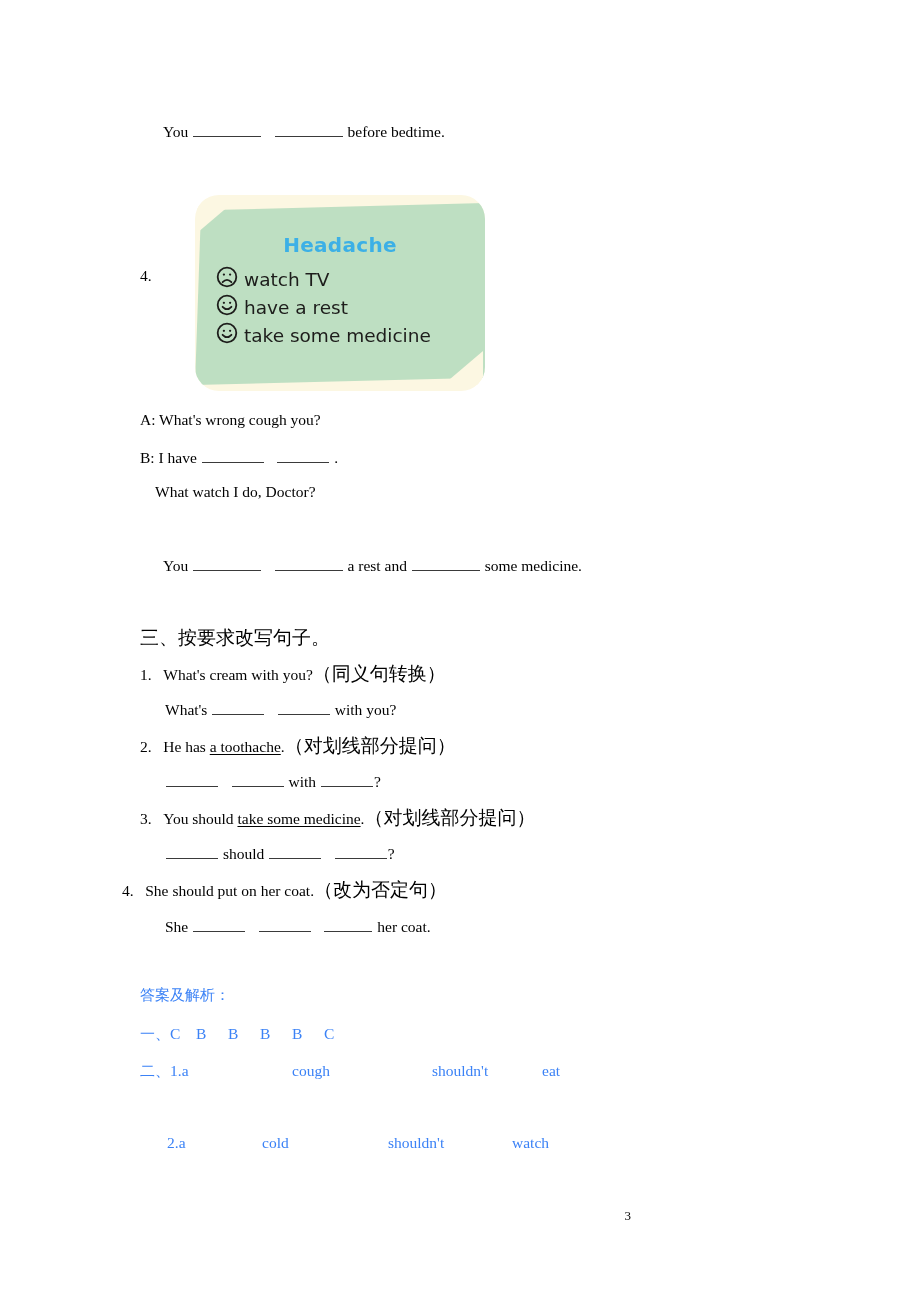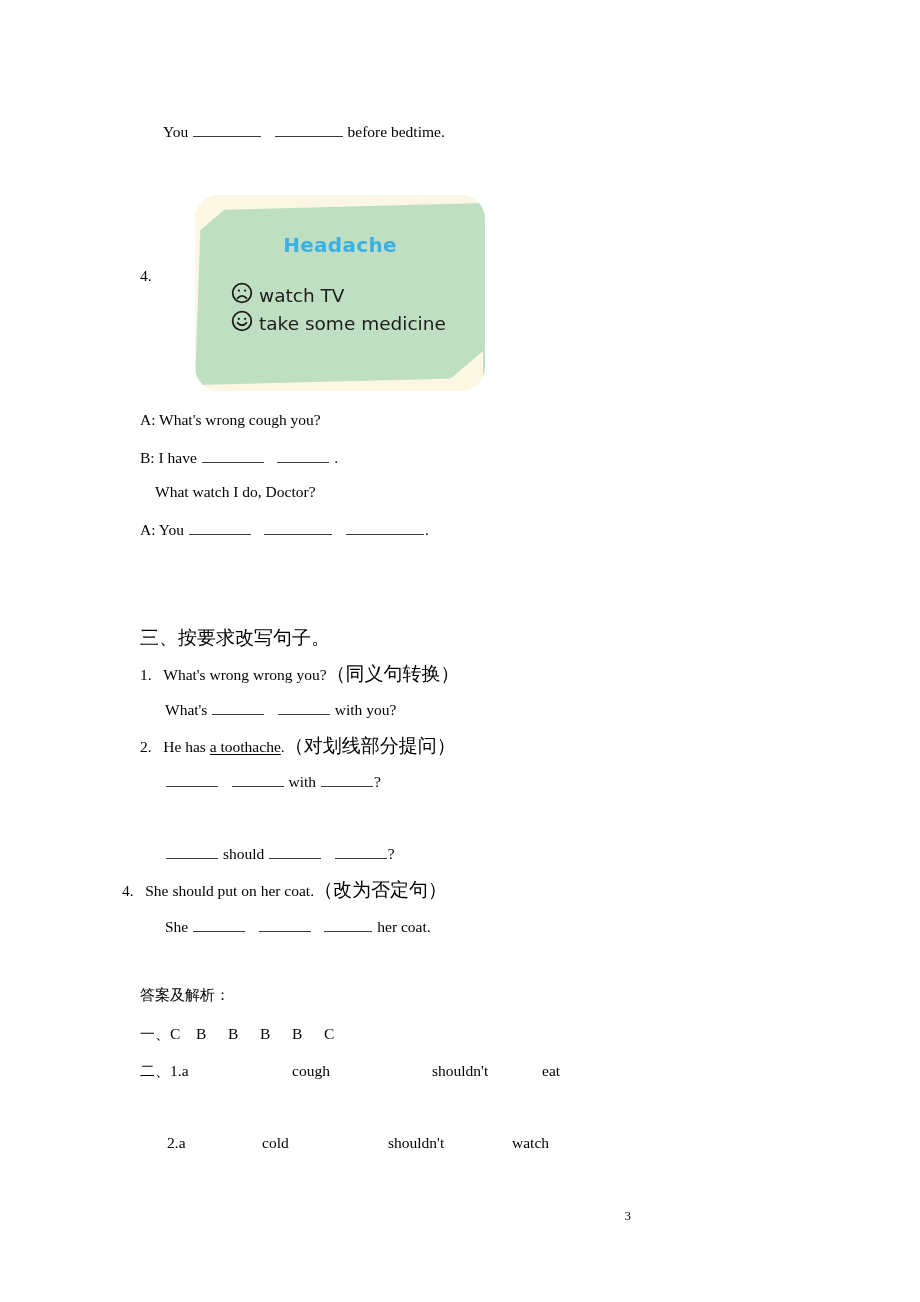--- a/index.html
+++ b/index.html
@@ -95,40 +95,39 @@
     top: 38px;
     text-align: center;
     color: #3cb0e6;
     font-family: "DejaVu Sans", "Liberation Sans", sans-serif;
     font-size: 20px;
     font-weight: 600;
     letter-spacing: .3px;
   }
   .pic-items {
     position: absolute;
-    left: 36px;
+    left: 21px;
     top: 70px;
-    margin-top: 16px;
   }
   .pic-item {
     display: flex;
     align-items: center;
     gap: 6px;
     height: 28px;
     font-family: "DejaVu Sans", "Liberation Sans", sans-serif;
     font-size: 18.5px;
     color: #1d1d1b;
   }
   .pic-item:nth-child(3) { font-size: 18.5px; }
   .face { flex: 0 0 auto; display:block; }
 
   
   .ans {
     position: absolute;
-    color: #000000;
+    color: #3b82f6;
     font-size: 15.5px;
     line-height: 1;
     white-space: nowrap;
     font-family: "Liberation Serif", "DejaVu Serif", serif;
   }
   .ans-cjk {
     font-family: "DejaVu Sans", "Liberation Sans", sans-serif;
     font-size: 15px;
   }
 
@@ -165,20 +164,31 @@
           <svg width="22" height="22" viewBox="0 0 22 22">
             <circle cx="11" cy="11" r="9.3" fill="none" stroke="#1d1d1b" stroke-width="1.8"></circle>
             <circle cx="7.9" cy="8.6" r="1.15" fill="#1d1d1b"></circle>
             <circle cx="14.1" cy="8.6" r="1.15" fill="#1d1d1b"></circle>
             <path d="M6.6 16.2 Q11 11.6 15.4 16.2" fill="none" stroke="#1d1d1b" stroke-width="1.8" stroke-linecap="round"></path>
           </svg>
         </span>
         <span>watch TV</span>
       </div>
 
+      <div class="pic-item">
+        <span class="face">
+          <svg width="22" height="22" viewBox="0 0 22 22">
+            <circle cx="11" cy="11" r="9.3" fill="none" stroke="#1d1d1b" stroke-width="1.8"></circle>
+            <circle cx="7.9" cy="8.8" r="1.15" fill="#1d1d1b"></circle>
+            <circle cx="14.1" cy="8.8" r="1.15" fill="#1d1d1b"></circle>
+            <path d="M6.6 12.8 Q11 17.6 15.4 12.8" fill="none" stroke="#1d1d1b" stroke-width="1.8" stroke-linecap="round"></path>
+          </svg>
+        </span>
+        <span>have a rest</span>
+      </div>
 
       <div class="pic-item">
         <span class="face">
           <svg width="22" height="22" viewBox="0 0 22 22">
             <circle cx="11" cy="11" r="9.3" fill="none" stroke="#1d1d1b" stroke-width="1.8"></circle>
             <circle cx="7.9" cy="8.8" r="1.15" fill="#1d1d1b"></circle>
             <circle cx="14.1" cy="8.8" r="1.15" fill="#1d1d1b"></circle>
             <path d="M6.6 12.8 Q11 17.6 15.4 12.8" fill="none" stroke="#1d1d1b" stroke-width="1.8" stroke-linecap="round"></path>
           </svg>
         </span>
@@ -193,41 +203,44 @@
   </div>
 
   <div class="line" style="left:140px; top:448px;">
     B: I have <span class="blank" style="width:62px"></span>&nbsp;&nbsp;&nbsp;<span class="blank" style="width:52px"></span> .
   </div>
 
   <div class="line" style="left:155px; top:484px;">
     <span>What watch I do, Doctor?</span>
   </div>
 
-  <div class="line" style="left:140px; top:520px;">
-    A: You <span class="blank" style="width:62px"></span>&nbsp;&nbsp;&nbsp;<span class="blank" style="width:68px"></span>&nbsp;&nbsp;&nbsp;<span class="blank" style="width:78px"></span>.
-  </div>
-
+
+  <div class="line" style="left:163px; top:556px;">
+    You <span class="blank" style="width:68px"></span>&nbsp;&nbsp;&nbsp;<span class="blank" style="width:68px"></span> a rest and <span class="blank" style="width:68px"></span> some medicine.
+  </div>
 
   <div class="line cjk" style="left:140px; top:628px;">三、按要求改写句子。</div>
 
   <div class="line" style="left:140px; top:664px;">
-    <span>1.</span>&nbsp;&nbsp;&nbsp;<span>What's wrong wrong you?</span><span class="cjk">（同义句转换）</span>
+    <span>1.</span>&nbsp;&nbsp;&nbsp;<span>What's cream with you?</span><span class="cjk">（同义句转换）</span>
   </div>
   <div class="line" style="left:165px; top:700px;">
     What's <span class="blank" style="width:52px"></span>&nbsp;&nbsp;&nbsp;<span class="blank" style="width:52px"></span> with you?
   </div>
 
   <div class="line" style="left:140px; top:736px;">
     <span>2.</span>&nbsp;&nbsp;&nbsp;<span>He has </span><span class="ul">a toothache</span><span>.</span><span class="cjk">（对划线部分提问）</span>
   </div>
   <div class="line" style="left:165px; top:772px;">
     <span class="blank" style="width:52px"></span>&nbsp;&nbsp;&nbsp;<span class="blank" style="width:52px"></span> with <span class="blank" style="width:52px"></span>?
   </div>
 
+  <div class="line" style="left:140px; top:808px;">
+    <span>3.</span>&nbsp;&nbsp;&nbsp;<span>You should </span><span class="ul">take some medicine</span><span>.</span><span class="cjk">（对划线部分提问）</span>
+  </div>
   <div class="line" style="left:165px; top:844px;">
     <span class="blank" style="width:52px"></span> should <span class="blank" style="width:52px"></span>&nbsp;&nbsp;&nbsp;<span class="blank" style="width:52px"></span>?
   </div>
 
   <div class="line" style="left:122px; top:880px;">
     <span>4.</span>&nbsp;&nbsp;&nbsp;<span>She should put on her coat.</span><span class="cjk">（改为否定句）</span>
   </div>
   <div class="line" style="left:165px; top:917px;">
     She <span class="blank" style="width:52px"></span>&nbsp;&nbsp;&nbsp;<span class="blank" style="width:52px"></span>&nbsp;&nbsp;&nbsp;<span class="blank" style="width:48px"></span> her coat.
   </div>

